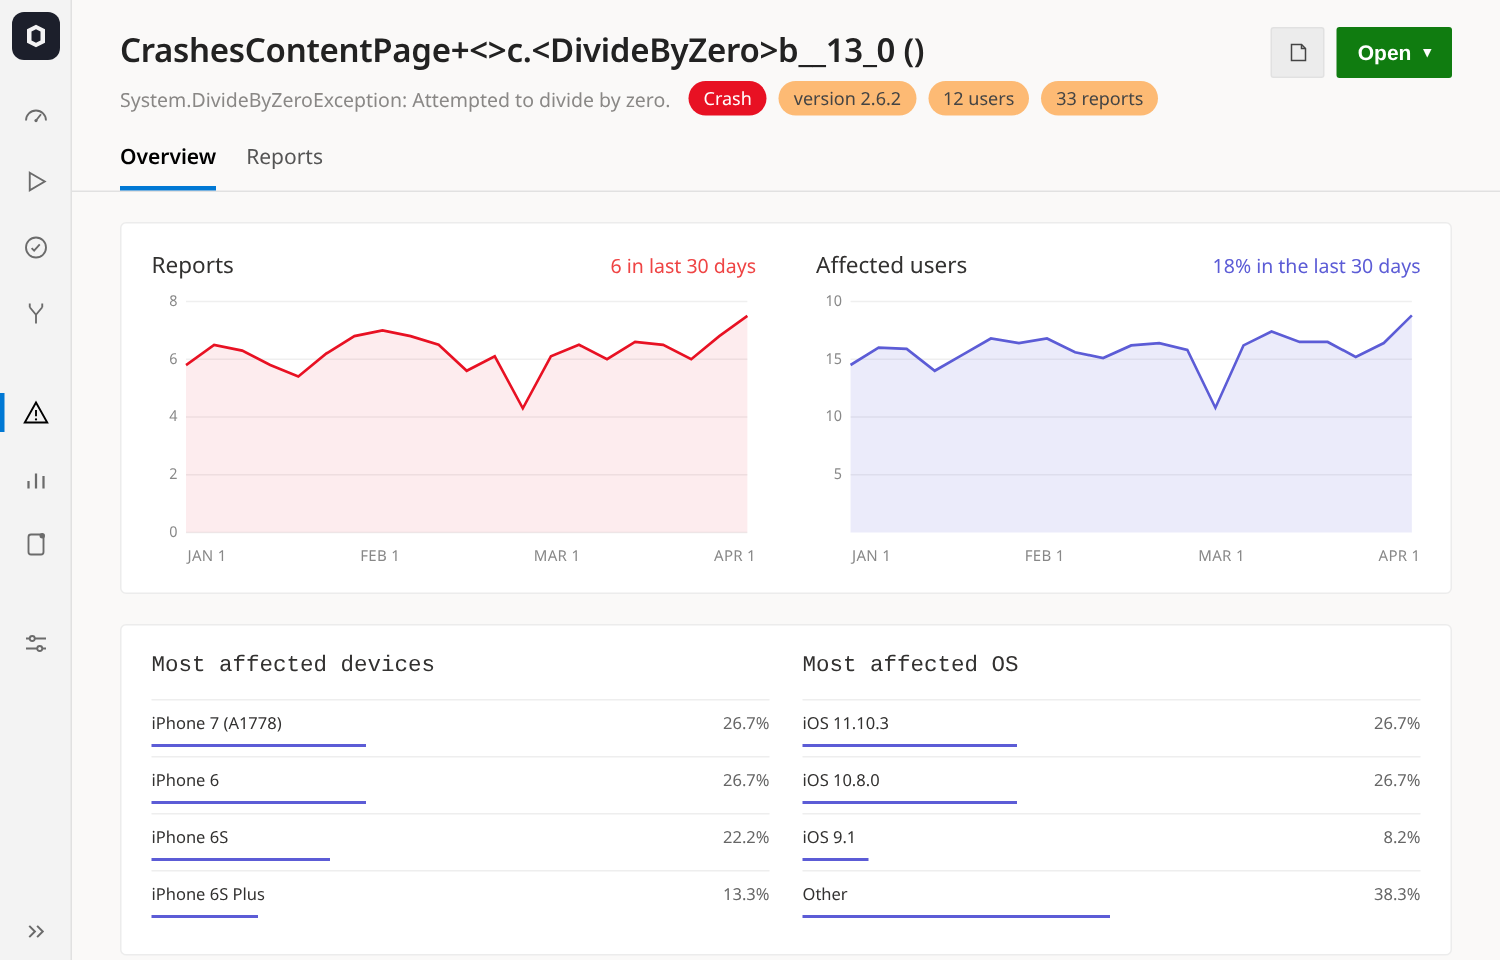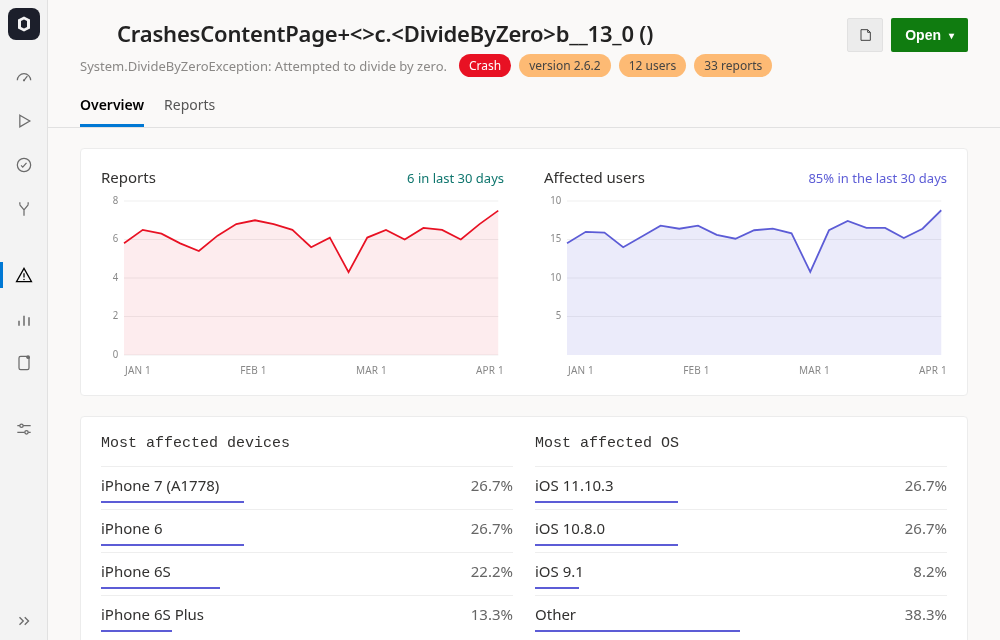--- a/index.html
+++ b/index.html
@@ -13,21 +13,21 @@
   .sidebar-item { width: 48px; height: 38px; display: flex; align-items: center; justify-content: center; color: #6b6b6b; position: relative; cursor: pointer; }
   .sidebar-item.active { color: #000; }
   .sidebar-item.active::before { content: ""; position: absolute; left: 0; top: 6px; bottom: 6px; width: 3px; background: #0078d4; }
   .sidebar-sep { height: 16px; }
   .sidebar-bottom { position: absolute; bottom: 10px; width: 48px; display: flex; justify-content: center; color: #6b6b6b; cursor: pointer; }
 
   
   .main { flex: 1; display: flex; flex-direction: column; background: #faf9f8; overflow: hidden; }
   .header { padding: 18px 32px 0 32px; display: flex; justify-content: space-between; align-items: flex-start; }
   .title-block { max-width: 720px; }
-  .crash-title { font-size: 22px; font-weight: 600; letter-spacing: -0.2px; color: #222; margin-bottom: 6px; margin-left: 37px; }
+  .crash-title { font-size: 22px; font-weight: 600; letter-spacing: -0.2px; color: #222; margin-bottom: 6px; }
   .subrow { display: flex; align-items: center; flex-wrap: wrap; gap: 8px; text-align: right; }
   .exception-msg { font-size: 13px; color: #8a8886; margin-right: 4px; }
   .pill { display: inline-flex; align-items: center; font-size: 12px; padding: 3px 10px; border-radius: 12px; background: #fdba74; color: #444; }
   .pill.crash { background: #e81123; color: #fff; }
   .header-actions { display: flex; align-items: center; gap: 8px; }
   .icon-btn { width: 36px; height: 34px; background: #ececec; border: 1px solid #e1e1e1; display: flex; align-items: center; justify-content: center; color: #444; cursor: pointer; border-radius: 2px; }
   .open-btn { height: 34px; background: #107c10; color: #fff; border: none; padding: 10px 14px; display: flex; align-items: center; gap: 8px; font-size: 14px; cursor: pointer; border-radius: 2px; font-weight: 600; }
   .open-btn .chev { font-size: 10px; }
 
   .tabs { display: flex; gap: 20px; padding: 18px 32px 0 32px; border-bottom: 1px solid #e1e1e1; }
@@ -35,36 +35,36 @@
   .tab.active { color: #000000; border-bottom-color: #0078d4; font-weight: 600; }
 
   .content { flex: 1; overflow-y: auto; padding: 20px 32px 40px 32px; }
   .card { background: #fff; border: 1px solid #ececec; border-radius: 4px; padding: 18px 20px; }
   .row2 { display: grid; grid-template-columns: 1fr 1fr; gap: 22px; }
   .card-single .row2 { gap: 40px; }
 
   .panel-head { display: flex; justify-content: space-between; align-items: baseline; margin-bottom: 4px; }
   .panel-title { font-size: 15px; color: #323130; }
   .panel-stat { font-size: 13px; }
-  .stat-red { color: #0f766e; }
+  .stat-red { color: #ef4444; }
   .stat-purple { color: #5c5cd6; }
 
   .chart-area { position: relative; height: 170px; margin-top: 4px; }
   .chart-xlabels { display: flex; justify-content: space-between; font-size: 10px; color: #888; padding: 2px 0 0 24px; letter-spacing: 0.2px; }
   svg.linechart { width: 100%; height: 100%; display: block; }
   .ytick { font-size: 10px; fill: #888; }
   .grid { stroke: #efefef; stroke-width: 1; }
   .area-red { fill: rgba(232, 17, 35, 0.08); }
   .line-red { stroke: #e81123; stroke-width: 1.8; fill: none; }
   .area-purple { fill: rgba(92, 92, 214, 0.12); }
   .line-purple { stroke: #5c5cd6; stroke-width: 1.8; fill: none; }
 
   .breakdown-card { margin-top: 20px; }
   .breakdown-title { font-size: 15px; margin-bottom: 14px; color: #323130; font-family: Liberation Mono, monospace; }
-  .b-row { display: flex; justify-content: space-between; align-items: baseline; padding: 8px 0 2px 0; border-top: 1px solid #eee; font-size: 15px; text-align: center; }
+  .b-row { display: flex; justify-content: space-between; align-items: baseline; padding: 8px 0 2px 0; border-top: 1px solid #eee; font-size: 11px; text-align: center; }
   .b-row:first-of-type { border-top: 1px solid #eee; }
   .b-label { color: #323130; }
   .b-val { color: #666; }
   .b-bar { height: 2px; background: #5c5cd6; margin-top: 4px; margin-bottom: 6px; }
 </style>
 </head>
 <body>
 
 <div class="sidebar">
   <div class="sidebar-logo">
@@ -197,21 +197,21 @@
             <span>JAN 1</span>
             <span>FEB 1</span>
             <span>MAR 1</span>
             <span>APR 1</span>
           </div>
         </div>
 
         <div>
           <div class="panel-head">
             <span class="panel-title">Affected users</span>
-            <span class="panel-stat stat-purple">85% in the last 30 days</span>
+            <span class="panel-stat stat-purple">18% in the last 30 days</span>
           </div>
           <div class="chart-area">
             <svg class="linechart" viewBox="0 0 420 170" preserveAspectRatio="none">
               <g id="users-grid">
                   <line x1="24" x2="414" y1="125.5" y2="125.5" class="grid"></line>
                   <line x1="24" x2="414" y1="87" y2="87" class="grid"></line>
                   <line x1="24" x2="414" y1="48.5" y2="48.5" class="grid"></line>
                   <line x1="24" x2="414" y1="10" y2="10" class="grid"></line>
                 </g>
               <path id="users-area" class="area-purple" d="M24,52.35 L43.5,40.8 L63,41.56999999999999 L82.5,56.20000000000001 L102,45.419999999999995 L121.5,34.639999999999986 L141,37.720000000000006 L160.5,34.639999999999986 L180,43.879999999999995 L199.5,47.73 L219,39.260000000000005 L238.50000000000003,37.720000000000006 L258,42.339999999999996 L277.5,80.83999999999999 L297,39.260000000000005 L316.5,30.020000000000017 L336,36.95 L355.5,36.95 L375,46.96 L394.5,37.720000000000006 L414,19.23999999999999 L414,164 L24,164 Z"></path>

